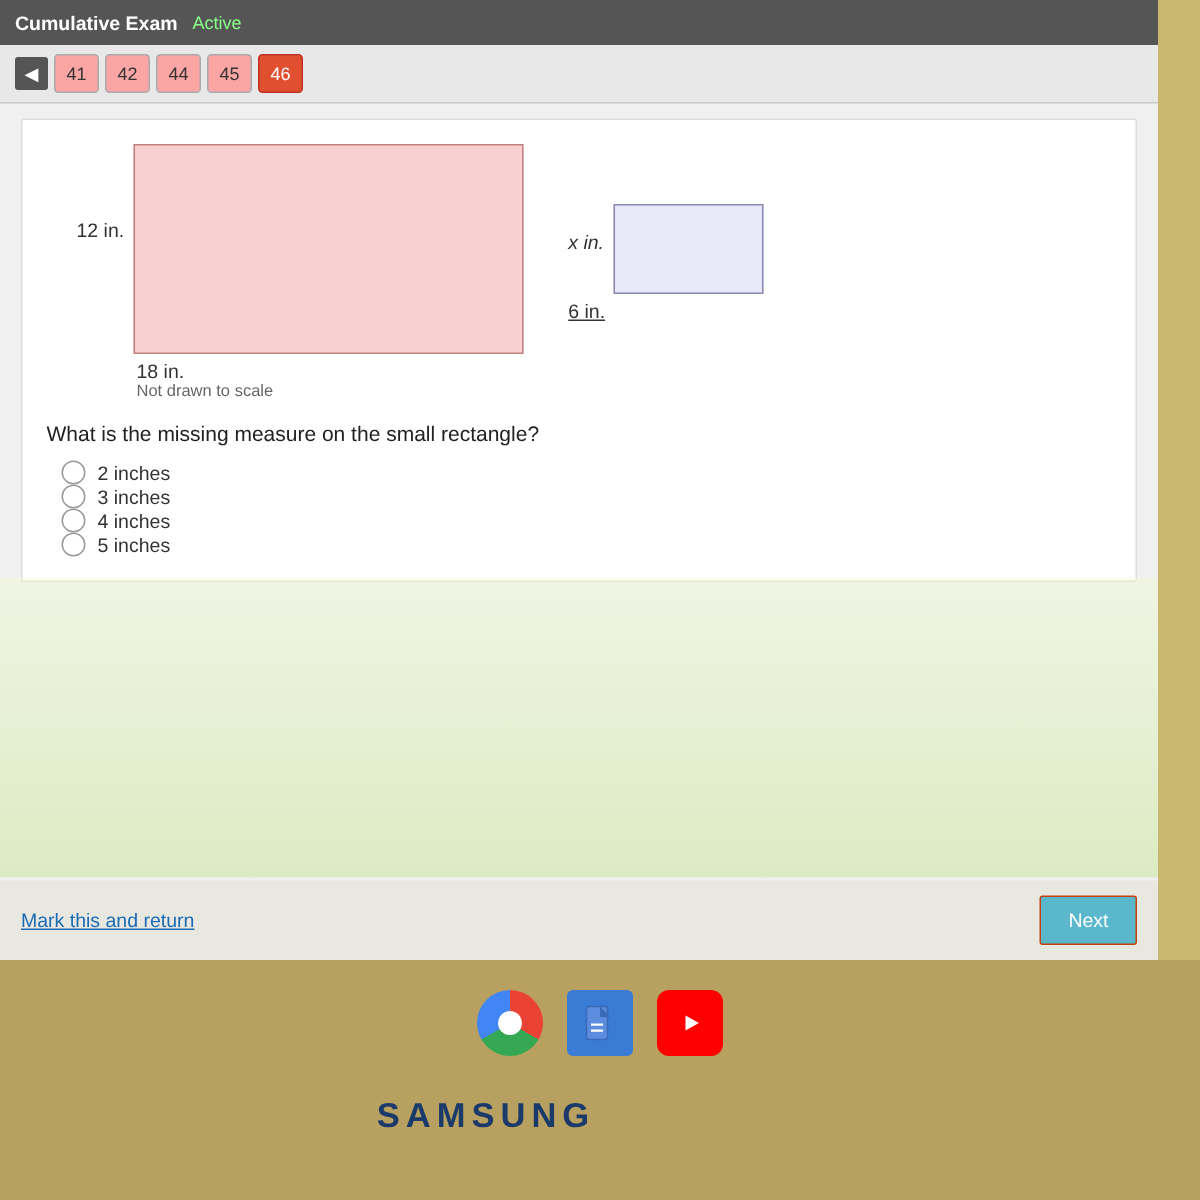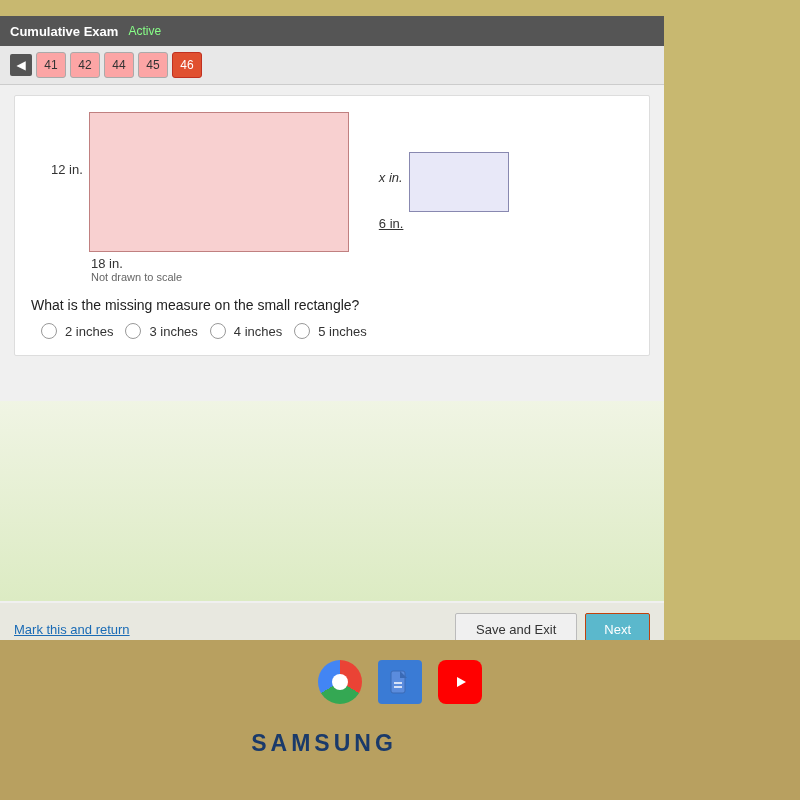--- a/index.html
+++ b/index.html
@@ -18,22 +18,22 @@
       position: absolute;
       top: 0; left: 0;
       width: 800px;
       height: 800px;
       background: #c8b870;
     }
 
     
     .screen {
       position: absolute;
-      top: 16px; left: 0;
-      width: 664px;
+      top: 0; left: 0;
+      width: 772px;
       height: 640px;
       background: #f0f0f0;
       overflow: hidden;
     }
 
     
     .top-bar {
       background: #555;
       height: 30px;
       display: flex;
@@ -198,21 +198,22 @@
     
     .sub-question {
       font-size: 14px;
       color: #222;
       margin: 14px 0 10px 0;
     }
 
     
     .options {
       display: flex;
-      gap: 12px;
+      flex-direction: column;
+      gap: 0;
       padding-left: 10px;
     }
 
     .option-item {
       display: flex;
       align-items: center;
       gap: 8px;
       cursor: pointer;
     }
 
@@ -425,21 +426,20 @@
         </div>
       </div>
 
     </div>
 
     <div class="question-bg"></div>
 
     <div class="footer">
       <span class="mark-return">Mark this and return</span>
       <div class="footer-buttons">
-        <button class="btn-save">Save and Exit</button>
         <button class="btn-next">Next</button>
       </div>
     </div>
 
   </div>
 
   <div class="laptop-bottom"></div>
 
   <div class="taskbar">
 

